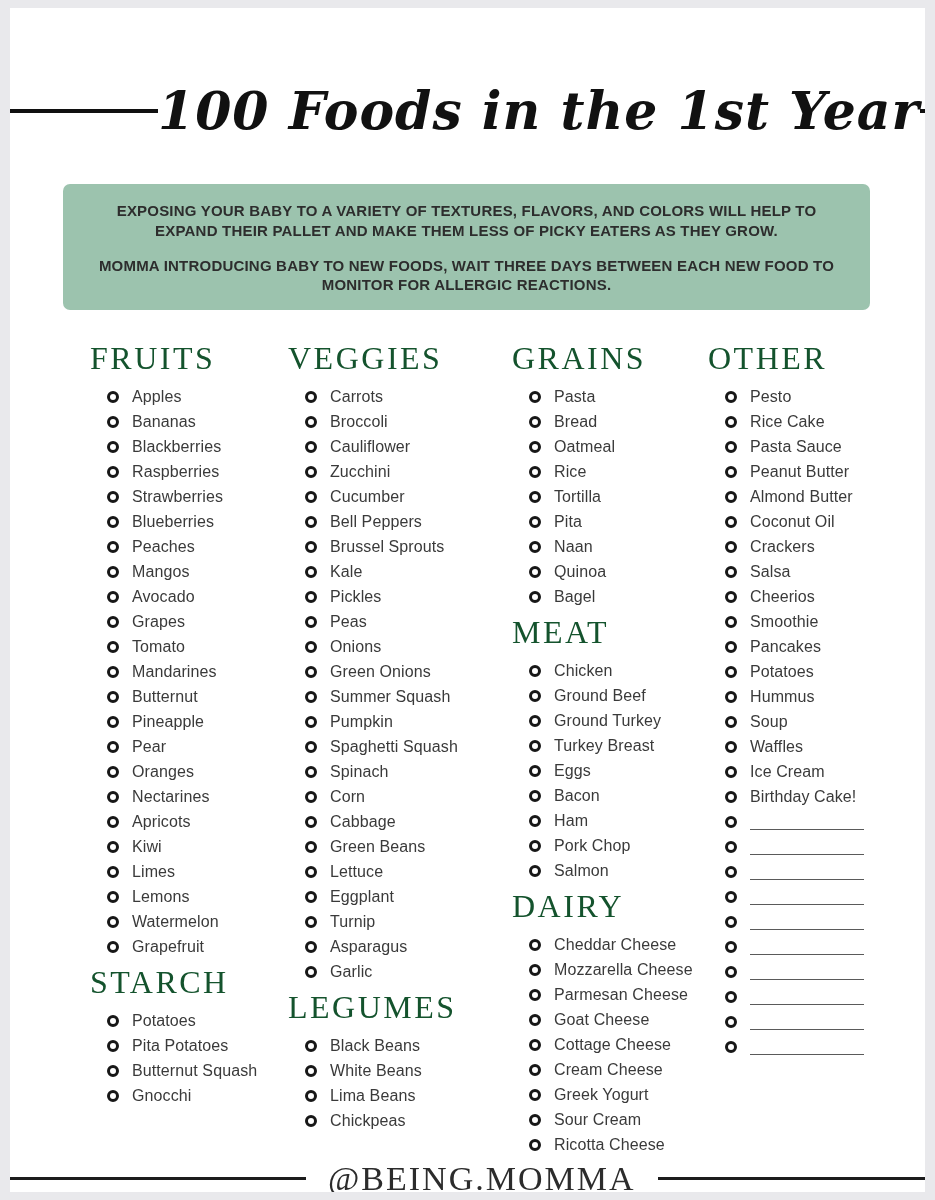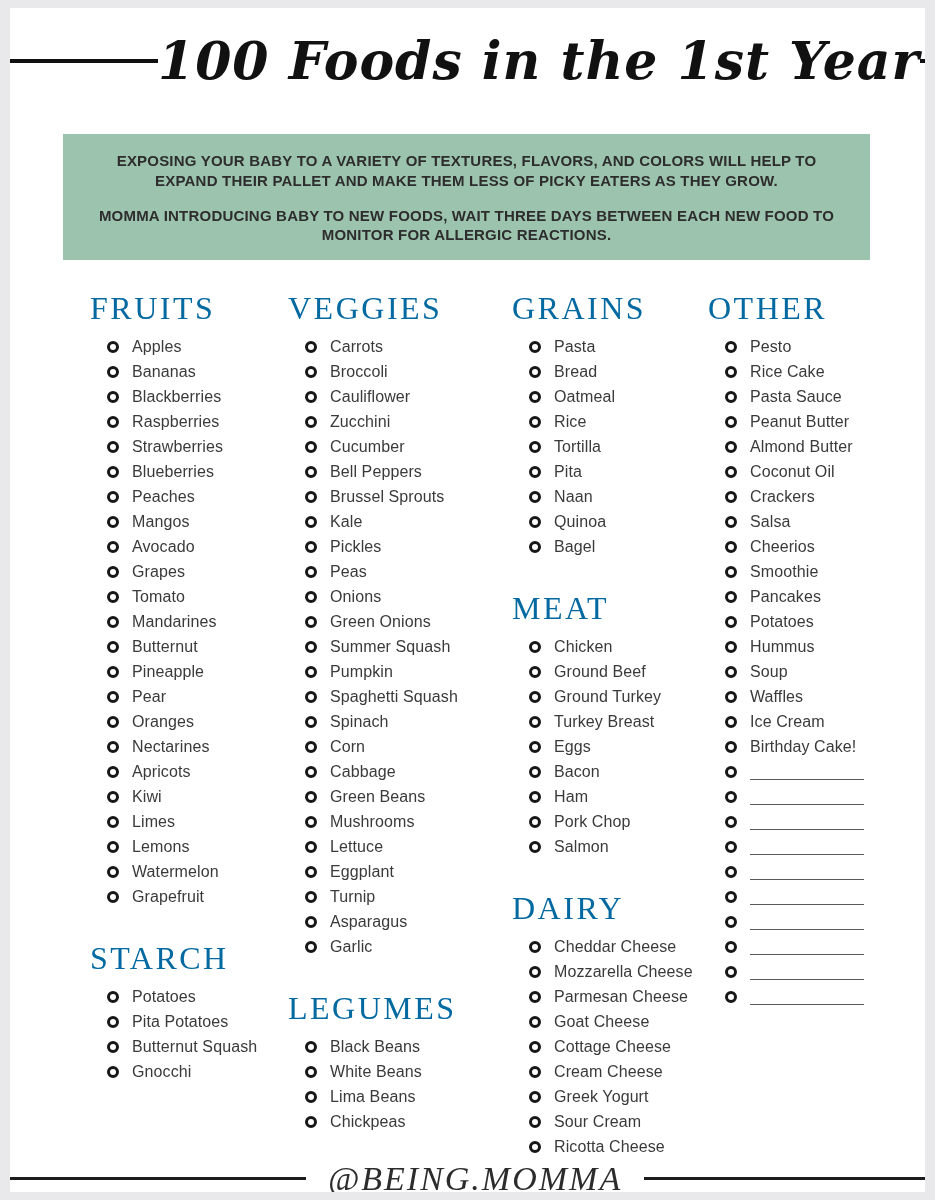--- a/index.html
+++ b/index.html
@@ -15,22 +15,23 @@
     margin: 8px 10px;
     background: #ffffff;
     box-sizing: border-box;
     overflow: hidden;
   }
 
   
   .title-row {
     display: flex;
     align-items: center;
-    padding-top: 20px;
+    padding-top: 34px;
     height: 66px;
+    margin-top: 36px;
   }
   .title-line {
     height: 4px;
     background: #101010;
   }
   .title-line.left  { width: 148px; flex: 0 0 auto; }
   .title-line.right { width: 150px; flex: 0 0 auto; }
   .page-title {
     flex: 1 1 auto;
     text-align: center;
@@ -43,20 +44,21 @@
     letter-spacing: 1px;
     white-space: nowrap;
   }
 
   
   .intro-box {
     margin: 40px 55px 0 53px;
     background: #9cc3ae;
     padding: 17px 26px 15px 26px;
     text-align: center;
+    border-radius: 7px;
   }
   .intro-box p {
     margin: 0;
     font-weight: bold;
     font-size: 15px;
     line-height: 1.32;
     letter-spacing: 0.2px;
     color: #2d2d2d;
   }
   .intro-box p + p { margin-top: 15px; }
@@ -71,24 +73,24 @@
   .col:nth-child(2) { width: 224px; }
   .col:nth-child(3) { width: 196px; }
   .col:nth-child(4) { flex: 1 1 auto; }
 
   .section-heading {
     font-family: "Liberation Serif", serif;
     font-weight: 400;
     font-size: 32px;
     line-height: 1;
     letter-spacing: 2.5px;
-    color: #0369a1;
+    color: #14532d;
     margin-bottom: 10px;
   }
-  .section-heading.later { margin-top: 33px; }
+  .section-heading.later { margin-top: 7px; }
 
   .item {
     display: flex;
     align-items: center;
     height: 25px;
     padding-left: 17px;
   }
   .bullet {
     flex: 0 0 auto;
     width: 6px;
@@ -128,21 +130,20 @@
   .footer-text {
     flex: 0 0 auto;
     margin: 0 22px;
     font-family: "Liberation Serif", serif;
     font-weight: 400;
     font-size: 34px;
     line-height: 1.15;
     letter-spacing: 2px;
     color: #2c2c2c;
     white-space: nowrap;
-    font-style: italic;
   }
 </style>
 </head>
 <body>
 
 <div class="page">
 
   <div class="title-row">
     <div class="title-line left"></div>
     <div class="page-title">100 Foods in the 1st Year</div>
@@ -340,24 +341,20 @@
         <div class="item">
           <span class="bullet"></span>
           <span class="label">Cabbage</span>
         </div>
         <div class="item">
           <span class="bullet"></span>
           <span class="label">Green Beans</span>
         </div>
         <div class="item">
           <span class="bullet"></span>
-          <span class="label">Mushrooms</span>
-        </div>
-        <div class="item">
-          <span class="bullet"></span>
           <span class="label">Lettuce</span>
         </div>
         <div class="item">
           <span class="bullet"></span>
           <span class="label">Eggplant</span>
         </div>
         <div class="item">
           <span class="bullet"></span>
           <span class="label">Turnip</span>
         </div>

